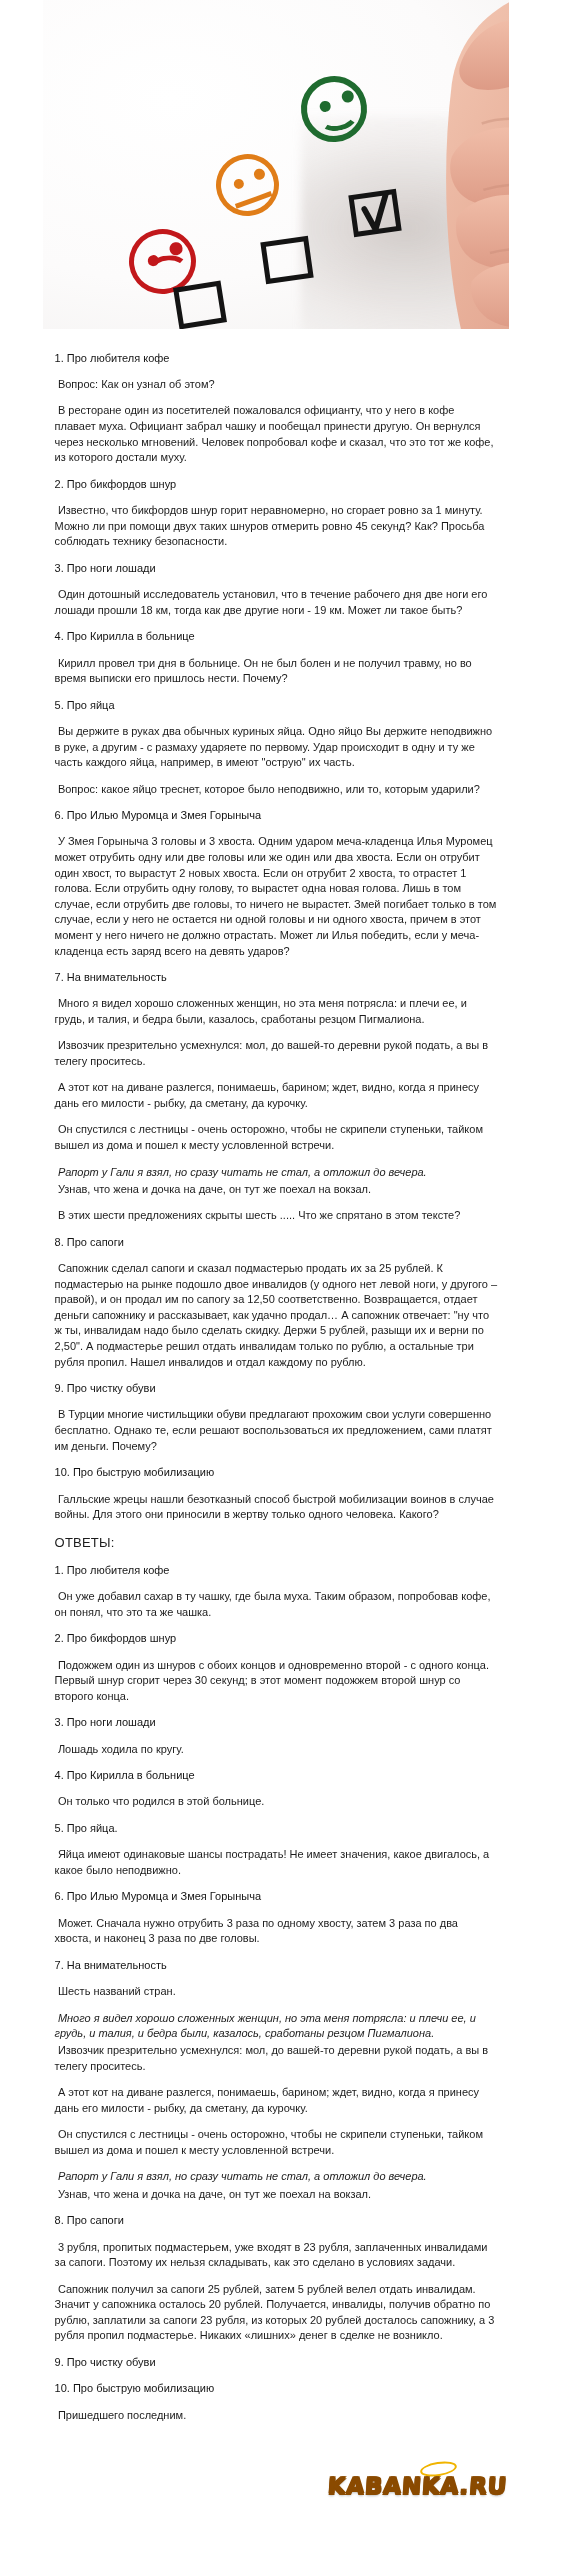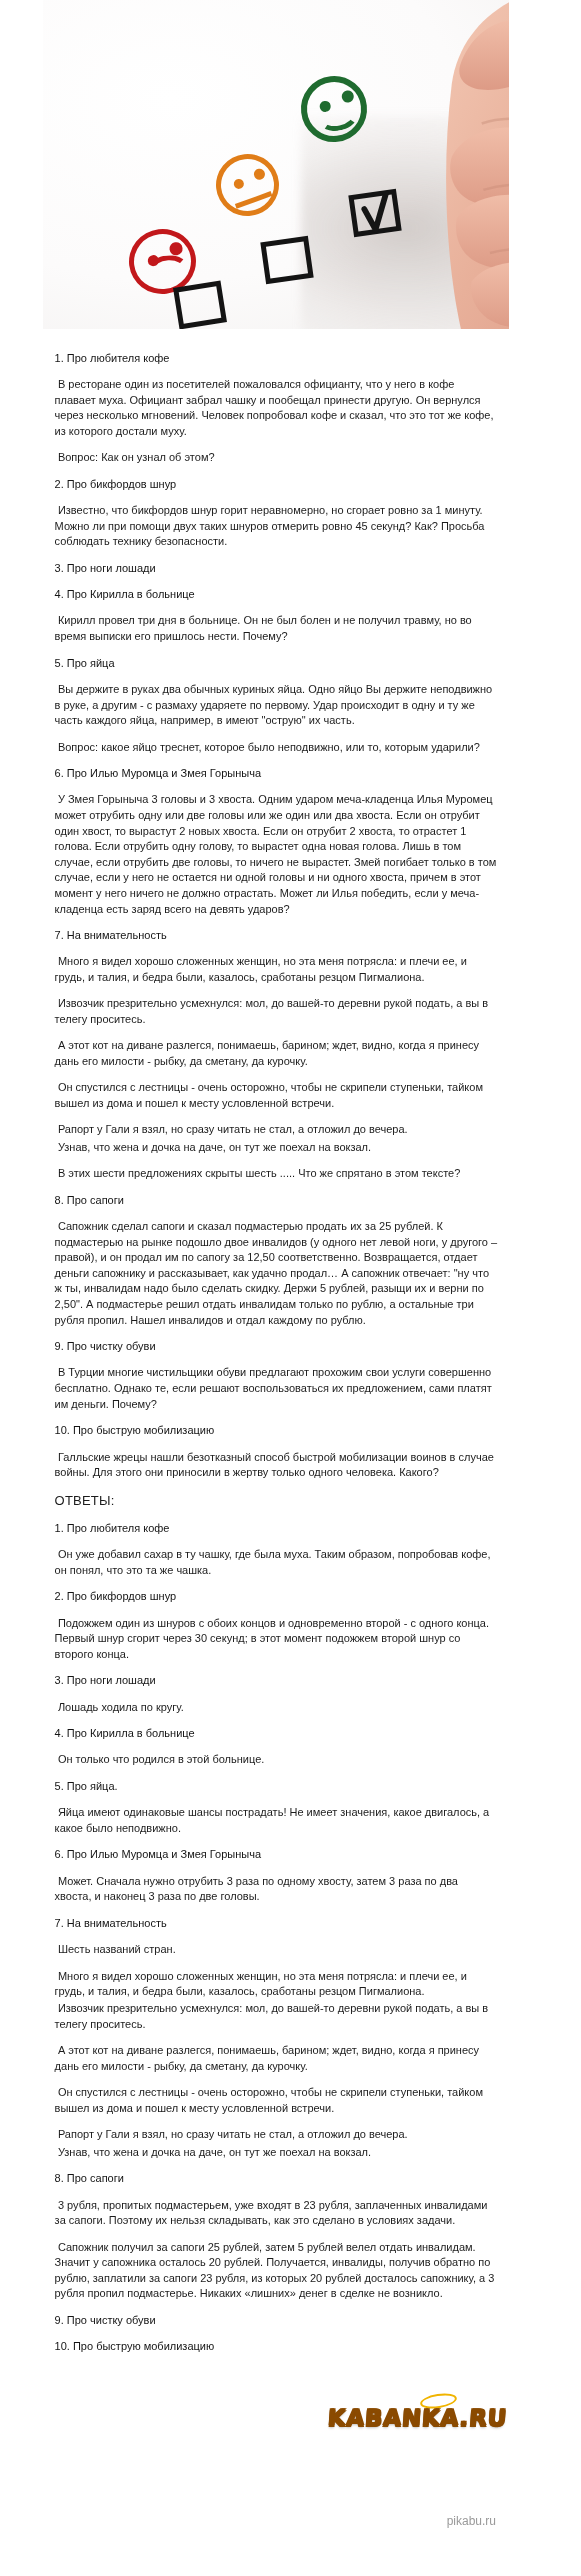--- a/index.html
+++ b/index.html
@@ -156,21 +156,21 @@
     margin: 0 0 10.8px 0;
     font-size: 11px;
     font-weight: 400;
     color: #141414;
   }
   .para {
     margin: 0 0 10.8px 0;
     text-indent: 3.3px;
     color: #1c1c1c;
   }
-  .para.tight { margin-bottom: 1.7px; }
+  .para.tight { margin-bottom: 1.7px; font-style: italic; }
   .answers-label {
     margin: 0 0 10.8px 0;
     font-size: 13px;
     letter-spacing: 0.2px;
   }
 
   
   .footer {
     position: relative;
     height: 166px;
@@ -311,27 +311,28 @@
       <circle cx="286" cy="120" r="2.5" fill="rgba(168,110,86,0.4)"></circle>
       <circle cx="232" cy="150" r="2" fill="rgba(168,110,86,0.35)"></circle>
       <circle cx="300" cy="196" r="3" fill="rgba(168,110,86,0.4)"></circle>
       <circle cx="262" cy="238" r="2.2" fill="rgba(168,110,86,0.35)"></circle>
     </svg>
   </div>
 
   <div class="article">
 
     <p class="heading">1. Про любителя кофе</p>
+    <p class="para">Вопрос: Как он узнал об этом?</p>
     <p class="para">В ресторане один из посетителей пожаловался официанту, что у него в кофе плавает муха. Официант забрал чашку и пообещал принести другую. Он вернулся через несколько мгновений. Человек попробовал кофе и сказал, что это тот же кофе, из которого достали муху.</p>
-    <p class="para">Вопрос: Как он узнал об этом?</p>
 
     <p class="heading">2. Про бикфордов шнур</p>
     <p class="para">Известно, что бикфордов шнур горит неравномерно, но сгорает ровно за 1 минуту. Можно ли при помощи двух таких шнуров отмерить ровно 45 секунд? Как? Просьба соблюдать технику безопасности.</p>
 
     <p class="heading">3. Про ноги лошади</p>
+    <p class="para">Один дотошный исследователь установил, что в течение рабочего дня две ноги его лошади прошли 18 км, тогда как две другие ноги - 19 км. Может ли такое быть?</p>
 
     <p class="heading">4. Про Кирилла в больнице</p>
     <p class="para">Кирилл провел три дня в больнице. Он не был болен и не получил травму, но во время выписки его пришлось нести. Почему?</p>
 
     <p class="heading">5. Про яйца</p>
     <p class="para">Вы держите в руках два обычных куриных яйца. Одно яйцо Вы держите неподвижно в руке, а другим - с размаху ударяете по первому. Удар происходит в одну и ту же часть каждого яйца, например, в имеют "острую" их часть.</p>
     <p class="para">Вопрос: какое яйцо треснет, которое было неподвижно, или то, которым ударили?</p>
 
     <p class="heading">6. Про Илью Муромца и Змея Горыныча</p>
     <p class="para">У Змея Горыныча 3 головы и 3 хвоста. Одним ударом меча-кладенца Илья Муромец может отрубить одну или две головы или же один или два хвоста. Если он отрубит один хвост, то вырастут 2 новых хвоста. Если он отрубит 2 хвоста, то отрастет 1 голова. Если отрубить одну голову, то вырастет одна новая голова. Лишь в том случае, если отрубить две головы, то ничего не вырастет. Змей погибает только в том случае, если у него не остается ни одной головы и ни одного хвоста, причем в этот момент у него ничего не должно отрастать. Может ли Илья победить, если у меча-кладенца есть заряд всего на девять ударов?</p>
@@ -383,20 +384,21 @@
     <p class="para tight">Рапорт у Гали я взял, но сразу читать не стал, а отложил до вечера.</p>
     <p class="para">Узнав, что жена и дочка на даче, он тут же поехал на вокзал.</p>
 
     <p class="heading">8. Про сапоги</p>
     <p class="para">3 рубля, пропитых подмастерьем, уже входят в 23 рубля, заплаченных инвалидами за сапоги. Поэтому их нельзя складывать, как это сделано в условиях задачи.</p>
     <p class="para">Сапожник получил за сапоги 25 рублей, затем 5 рублей велел отдать инвалидам. Значит у сапожника осталось 20 рублей. Получается, инвалиды, получив обратно по рублю, заплатили за сапоги 23 рубля, из которых 20 рублей досталось сапожнику, а 3 рубля пропил подмастерье. Никаких «лишних» денег в сделке не возникло.</p>
 
     <p class="heading">9. Про чистку обуви</p>
 
     <p class="heading">10. Про быструю мобилизацию</p>
+    <p class="para">Пришедшего последним.</p>
   </div>
 
   <div class="footer">
     <div class="brand-halo"></div>
     <div class="brand-logo">KABANKA.RU</div>
     <div class="site-credit">pikabu.ru</div>
   </div>
 
 </div>
 

